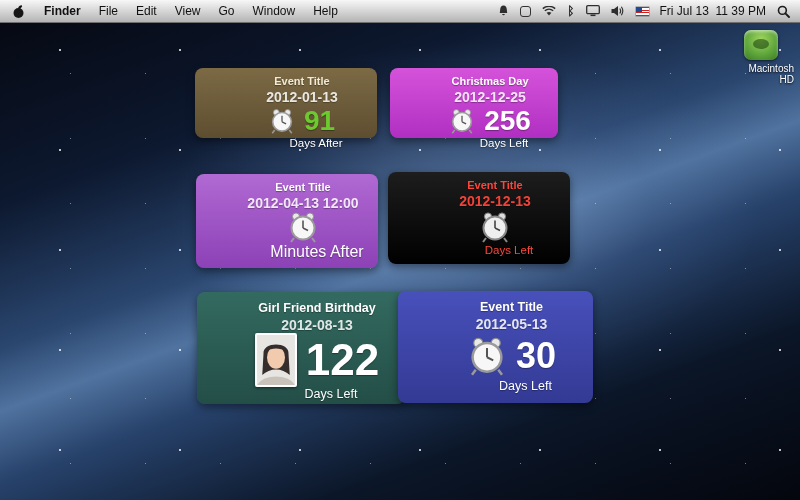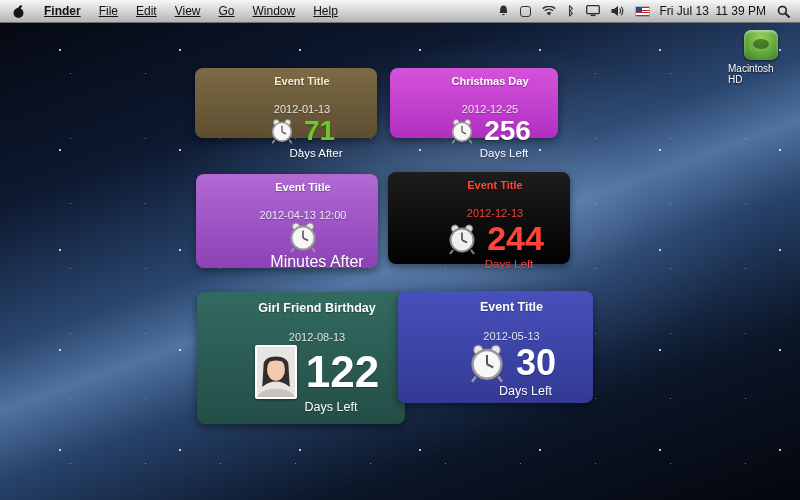--- a/index.html
+++ b/index.html
@@ -17,47 +17,47 @@
   
   .menubar{
     position:absolute;top:0;left:0;right:0;height:22px;z-index:20;
     background:linear-gradient(#f7f7f7,#cfcfcf 60%,#b4b4b4);
     border-bottom:1px solid #6f6f6f;
     display:flex;align-items:center;justify-content:space-between;
     font-size:12px;color:#111;
   }
   .mb-left{display:flex;align-items:center;height:100%;}
   .apple-wrap{padding:0 10px 0 12px;display:flex;align-items:center;height:100%;}
-  .menu{padding:1px 9px;line-height:22px;height:22px;text-decoration:underline;}
+  .menu{padding:1px 9px;line-height:22px;height:22px;}
   .menu.bold{font-weight:bold;}
   .mb-right{display:flex;align-items:center;gap:11px;height:100%;padding-right:10px;}
   .mb-right svg{display:block;}
   .clock{font-size:12px;color:#111;white-space:pre;}
   .us-flag{width:13px;height:9px;position:relative;display:inline-block;
     background:repeating-linear-gradient(#c22 0 1.3px,#fff 1.3px 2.6px);
     box-shadow:0 0 0 .5px rgba(0,0,0,.4);}
   .us-flag::before{content:"";position:absolute;left:0;top:0;width:6px;height:5px;background:#224b8f;}
   .badge-icon{width:11px;height:11px;border:1.5px solid #333;border-radius:3px;box-sizing:border-box;}
   
   .desktop{position:absolute;inset:0;}
-  .disk{position:absolute;top:30px;right:6px;width:66px;text-align:left;cursor:default;}
+  .disk{position:absolute;top:30px;right:6px;width:66px;text-align:right;cursor:default;}
   .disk-icon{width:34px;height:30px;margin:0 auto;border-radius:7px;
     background:radial-gradient(circle at 50% 32%, #9fd65e, #5ca33a 60%, #3d7a25);
     box-shadow:inset 0 2px 3px rgba(255,255,255,.5), 0 1px 3px rgba(0,0,0,.6);
     position:relative;}
   .disk-icon::after{content:"";position:absolute;left:9px;top:9px;width:16px;height:10px;border-radius:50%;
     background:rgba(20,60,10,.55);}
   .disk-label{margin-top:3px;font-size:10px;line-height:11px;color:#fff;
     text-shadow:0 1px 2px rgba(0,0,0,.9);}
   
   .widget{position:absolute;border-radius:8px;box-shadow:0 3px 8px rgba(0,0,0,.45);
     display:flex;flex-direction:column;align-items:center;color:#fff;
     text-shadow:0 1px 1px rgba(0,0,0,.35);padding-left:32px;}
   .w-title{font-weight:bold;font-size:11px;margin-top:7px;}
-  .w-date{font-size:11px;opacity:.85;margin-top:16px;}
+  .w-date{font-size:14px;opacity:.85;margin-top:2px;font-weight:bold;}
   .w-mid{display:flex;align-items:center;gap:9px;flex:1;}
   .w-value{font-weight:bold;}
   .w-unit{font-size:11.5px;margin-bottom:8px;margin-left:28px;}
   .clk{display:block;}
   
   .w1{left:195px;top:68px;width:150px;height:70px;
     background:linear-gradient(#7c6a45,#5e4e30);}
   .w1 .clk{width:26px;height:26px;}
   .w1 .w-value{font-size:28px;color:#6cc92f;}
   .w1 .w-title{color:#f2ead2;}
@@ -73,21 +73,21 @@
   .w3 .w-value{font-size:27px;}
   .w3 .w-unit{font-size:16px;margin-bottom:10px;}
   
   .w4{left:388px;top:172px;width:150px;height:92px;
     background:linear-gradient(#1d1d1d,#000);}
   .w4 .clk{width:32px;height:32px;}
   .w4 .w-value{font-size:34px;}
   .w4 .w-title,.w4 .w-date,.w4 .w-value,.w4 .w-unit{color:#ff453a;}
   .w4 .w-date{opacity:.95;}
   
-  .w5{left:197px;top:292px;width:176px;height:132px;
+  .w5{left:197px;top:292px;width:176px;height:112px;
     background:linear-gradient(#336a60,#234e47);}
   .w5 .w-title{font-size:12.5px;margin-top:9px;}
   .w5 .w-value{font-size:44px;}
   .w5 .w-unit{font-size:12.5px;margin-bottom:10px;}
   .photo{width:38px;height:50px;border:2px solid #fff;border-radius:2px;
     box-shadow:0 1px 3px rgba(0,0,0,.5);overflow:hidden;background:#e9e9ea;}
   .photo svg{display:block;}
   
   .w6{left:398px;top:291px;width:163px;height:112px;
     background:linear-gradient(#4850bb,#333a94);}
@@ -171,21 +171,21 @@
         <svg class="clk" viewBox="0 0 32 32">
             <circle cx="9" cy="5.5" r="3.6" fill="#e9e9e9" stroke="#8a8a8a"></circle>
             <circle cx="23" cy="5.5" r="3.6" fill="#e9e9e9" stroke="#8a8a8a"></circle>
             <line x1="7" y1="27" x2="4" y2="31" stroke="#9a9a9a" stroke-width="2"></line>
             <line x1="25" y1="27" x2="28" y2="31" stroke="#9a9a9a" stroke-width="2"></line>
             <circle cx="16" cy="17" r="11.5" fill="#f7f7f7" stroke="#9a9a9a" stroke-width="2"></circle>
             <line x1="16" y1="17" x2="16" y2="9.5" stroke="#555" stroke-width="1.6"></line>
             <line x1="16" y1="17" x2="21" y2="19.5" stroke="#555" stroke-width="1.6"></line>
           </svg>
       </span>
-      <span class="w-value">71</span>
+      <span class="w-value">91</span>
     </div>
     <div class="w-unit">Days After</div>
   </div>
 
   <div class="widget w2">
     <div class="w-title">Christmas Day</div>
     <div class="w-date">2012-12-25</div>
     <div class="w-mid">
       <span class="w-icon">
         <svg class="clk" viewBox="0 0 32 32">
@@ -230,21 +230,20 @@
         <svg class="clk" viewBox="0 0 32 32">
             <circle cx="9" cy="5.5" r="3.6" fill="#dedede" stroke="#777"></circle>
             <circle cx="23" cy="5.5" r="3.6" fill="#dedede" stroke="#777"></circle>
             <line x1="7" y1="27" x2="4" y2="31" stroke="#888" stroke-width="2"></line>
             <line x1="25" y1="27" x2="28" y2="31" stroke="#888" stroke-width="2"></line>
             <circle cx="16" cy="17" r="11.5" fill="#efefef" stroke="#888" stroke-width="2"></circle>
             <line x1="16" y1="17" x2="16" y2="9.5" stroke="#444" stroke-width="1.6"></line>
             <line x1="16" y1="17" x2="21" y2="19.5" stroke="#444" stroke-width="1.6"></line>
           </svg>
       </span>
-      <span class="w-value">244</span>
     </div>
     <div class="w-unit">Days Left</div>
   </div>
 
   <div class="widget w5">
     <div class="w-title">Girl Friend Birthday</div>
     <div class="w-date">2012-08-13</div>
     <div class="w-mid">
       <span class="photo">
         <svg viewBox="0 0 30 40" width="38" height="50">

